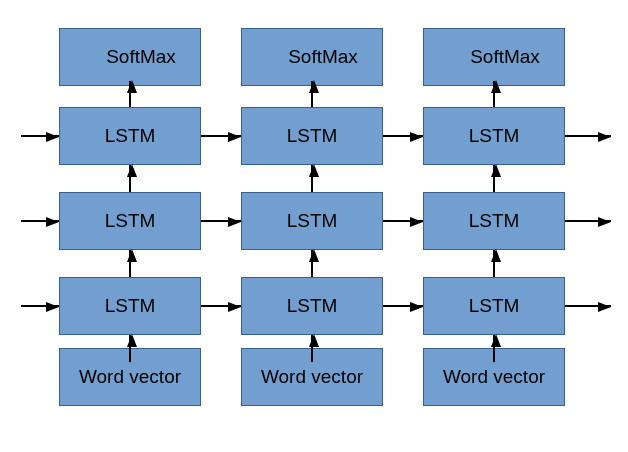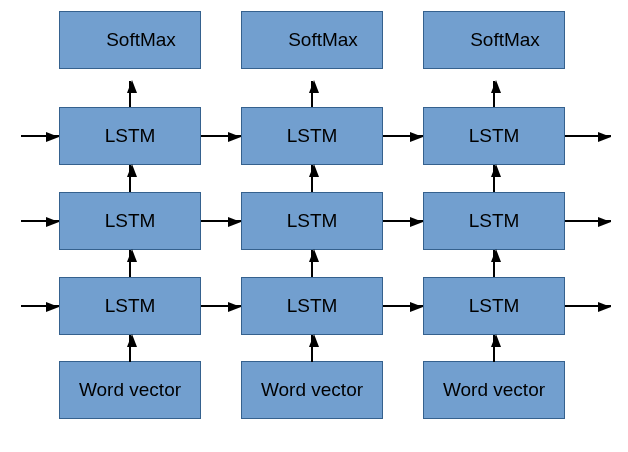--- a/index.html
+++ b/index.html
@@ -26,25 +26,25 @@
     justify-content: center;
     font-size: 19px;
     color: var(--text, #000000);
     white-space: nowrap;
   }
   
   .c1 { left: 59px; }
   .c2 { left: 241px; }
   .c3 { left: 423px; }
   
-  .r-softmax { top: 11px; padding-left: 22px; }
+  .r-softmax { top: 28px; padding-left: 22px; }
   .r-lstm1   { top: 107px; }
   .r-lstm2   { top: 192px; }
   .r-lstm3   { top: 277px; }
-  .r-wordvec { top: 361px; }
+  .r-wordvec { top: 348px; }
 
   
   .varrow {
     position: absolute;
     width: 0;
     border-left: 2px solid var(--arrow, #000000);
   }
   .varrow::before {
     content: "";
     position: absolute;

